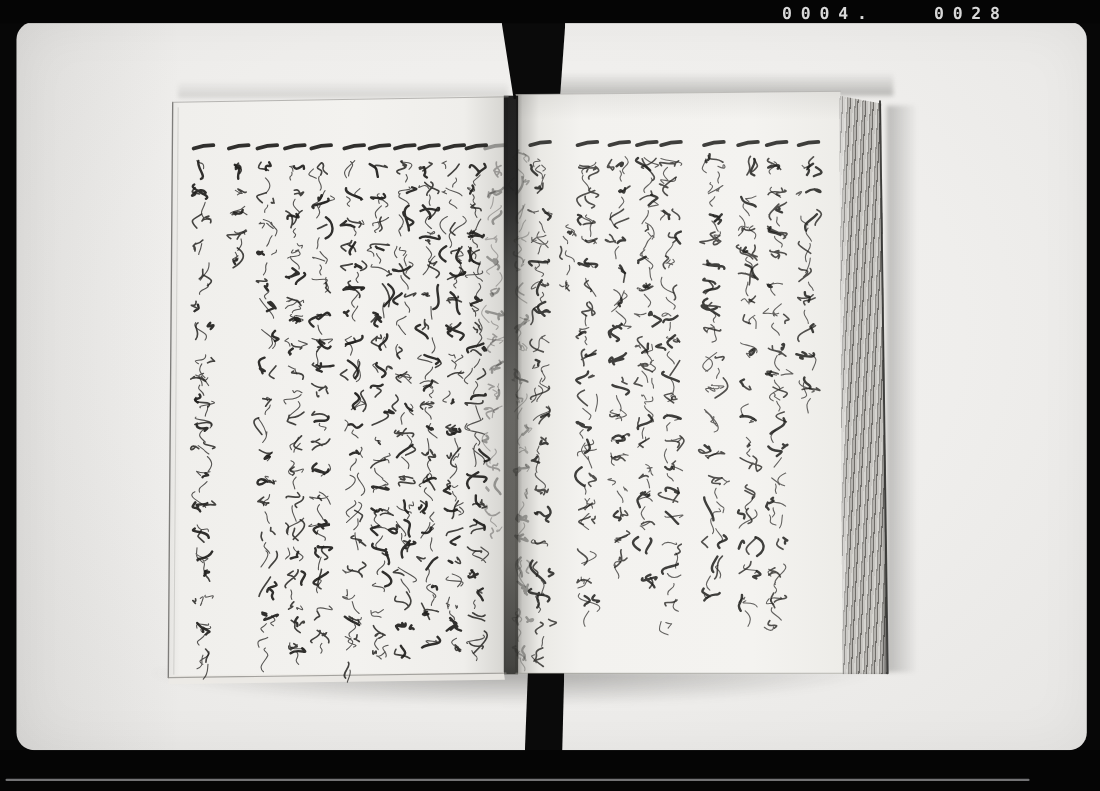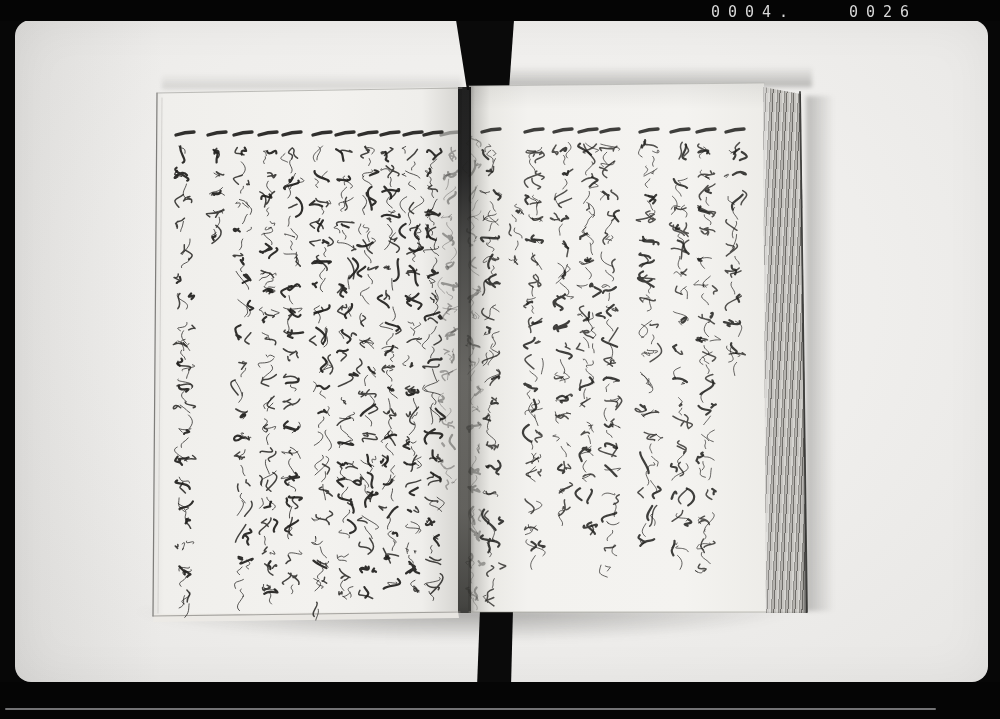--- a/index.html
+++ b/index.html
@@ -36,21 +36,21 @@
     background:linear-gradient(180deg,#0e0e0e 0%,#161616 16%,#3c3c3a 30%,#5c5b57 55%,#565551 80%,#343431 100%)}
   .fore-edge{left:762px;top:83px;width:46px;height:531px;
     clip-path:polygon(1px 4px,39px 11px,45px 530px,4px 530px);
     background:linear-gradient(90deg,rgba(255,255,255,.5) 0,rgba(255,255,255,0) 10px),
       repeating-linear-gradient(93deg,#d5d4d0 0 1.5px,#908e8a 1.5px 2.5px,#b5b3af 2.5px 4px,#6f6d69 4px 5px,#c6c4c0 5px 7px);
     box-shadow:inset -4px 0 3px rgba(20,20,18,.6)}
   .topbar{left:0;top:0;width:1000px;height:21px;background:#050505}
   .bottombar{left:0;top:682px;width:1000px;height:37px;background:#050505}
   .film-line{position:absolute;left:5px;top:26px;width:931px;height:2px;background:#8f8f91;opacity:.8;border-radius:1px}
   .counter{position:absolute;top:0;left:0;width:100%;height:21px;
-    font-family:"DejaVu Sans Mono",monospace;font-weight:400;font-size:15px;color:#d9d9d9}
+    font-family:"DejaVu Sans Mono",monospace;font-weight:700;font-size:15px;color:#d9d9d9}
   .counter span{position:absolute;top:3px;letter-spacing:8px;filter:blur(.3px)}
   .ctr1{left:711px}.ctr2{left:849px}
   #ms{position:absolute;left:0;top:0;pointer-events:none}
 </style>
 </head>
 <body>
 
 <div class="stage">
   <div class="abs table"></div>
   <div class="abs sh sh-tableleft"></div>
@@ -162,19 +162,19 @@
       <path d="M208 135Q217 132 226 132" fill="none" stroke="#1f1e1c" stroke-width="3.4" stroke-linecap="round" stroke-linejoin="round" opacity="0.92"></path>
       <path d="M178.8 146.1C179.9 149.7 186.3 145.9 185.0 153.3M186.5 184.0C185.6 189.0 180.9 192.1 184.6 197.1M183.4 221.4C181.8 230.3 181.4 226.8 180.6 231.4M190.0 239.0C190.6 246.0 186.6 248.1 182.1 254.7M188.8 258.1C192.4 263.1 179.5 262.6 181.5 267.6M177.9 293.3C173.0 300.6 192.8 300.9 186.4 309.1M186.9 322.5C188.5 330.8 170.9 324.8 180.4 330.7M183.5 330.8C179.9 335.8 181.5 338.4 186.3 343.4M188.9 343.5C185.4 350.6 180.4 336.2 184.7 344.4M185.1 339.4C175.7 341.6 184.7 344.0 183.7 350.6M177.9 341.0C187.7 345.4 184.0 342.5 189.7 350.5M181.6 350.1C178.2 355.1 184.6 354.4 185.3 359.4M192.4 364.8C202.7 367.7 177.7 367.8 182.2 370.7M188.7 369.1C189.4 374.1 187.3 373.3 186.6 378.3M178.1 379.2C172.9 382.6 200.2 380.7 191.0 389.0M185.0 390.3C179.2 395.3 181.1 397.0 186.7 402.0M180.2 405.1C191.2 413.0 182.1 407.1 189.9 412.7M188.5 415.0C193.9 420.0 193.3 423.6 189.2 428.6M190.9 428.8C180.0 432.5 174.5 424.1 182.3 432.2M188.2 437.9C184.1 442.9 179.9 442.4 181.4 447.4M177.2 447.1C167.4 451.6 186.3 457.7 187.0 461.4M179.2 477.2C181.9 485.9 189.5 477.3 189.5 482.9M179.1 497.9C178.4 506.8 177.4 505.6 184.5 511.5M178.2 503.5C186.1 510.1 193.1 505.6 186.1 509.8M184.3 508.8C188.9 513.8 182.1 516.3 186.9 521.3M186.6 541.1C184.0 546.2 197.3 538.0 193.0 543.8M183.3 548.3C179.1 556.4 189.2 537.2 182.1 544.0M189.5 567.1C191.2 571.2 176.1 562.9 179.1 571.0M191.1 569.6C194.2 574.4 177.7 568.0 184.1 574.9M186.2 576.8C185.0 581.8 175.9 581.4 181.0 586.4M184.5 595.6C181.5 600.8 187.0 604.9 179.1 608.0M189.8 592.2C192.7 598.8 175.3 599.3 184.4 603.9M189.1 603.8C188.4 608.8 189.6 612.4 184.8 617.4" fill="none" stroke="#1f1e1c" stroke-width="1" stroke-linecap="round" stroke-linejoin="round" opacity="0.7360000000000001"></path>
       <path d="M177.3 170.6C173.4 175.2 173.2 174.3 181.5 176.3M185.4 197.8C182.1 205.1 182.8 197.1 191.5 199.4M189.9 196.5C181.5 198.5 194.0 196.6 191.4 202.5M183.2 194.6C176.1 200.0 171.0 198.7 178.9 207.3M178.0 221.2C172.4 226.6 178.6 220.7 177.2 228.2M184.4 218.2C179.3 224.4 175.1 218.5 176.7 226.7M184.3 244.8C184.1 252.1 185.7 249.2 181.2 253.5M184.6 249.9C193.5 254.1 194.1 255.7 188.7 259.7M178.2 274.0C179.1 281.4 168.1 274.2 178.6 279.9M180.0 293.5C174.4 296.7 183.4 302.0 177.9 308.6M192.0 325.2C197.5 331.6 195.0 325.7 188.7 329.9M176.5 342.3C169.0 348.8 176.1 338.7 186.8 346.6M178.0 361.4C173.8 369.8 196.4 362.6 189.1 369.9M179.4 384.7C169.4 388.9 193.7 379.7 192.1 386.9M185.3 402.1C184.0 405.8 201.2 405.0 193.3 407.8M177.9 405.9C170.9 414.6 172.2 400.3 180.7 407.8M192.6 455.5C201.4 462.7 190.9 456.0 184.8 460.4M182.8 482.3C179.2 490.1 178.0 485.1 185.4 492.9M188.4 518.2C181.8 522.4 188.8 522.0 190.6 528.3M177.8 544.4C179.1 550.9 171.6 541.9 177.6 548.5M186.9 590.0C193.0 596.4 187.1 594.4 187.2 602.0" fill="none" stroke="#1f1e1c" stroke-width="1.5" stroke-linecap="round" stroke-linejoin="round" opacity="0.8280000000000001"></path>
       <path d="M180.3 146.4C179.1 153.1 188.1 160.6 182.7 162.7M176.6 167.7C169.3 171.5 194.2 177.9 187.2 180.7M177.4 176.6C169.0 182.3 181.8 167.4 187.0 175.2M179.9 277.0C181.7 282.8 179.6 279.8 176.8 282.9M191.1 293.5C182.8 301.9 200.2 290.2 191.6 299.1M181.4 358.6C185.5 364.2 171.7 361.1 179.8 365.8M178.8 386.3C179.3 393.4 194.7 385.3 186.1 391.6M186.7 430.4C193.9 433.2 184.3 431.6 184.1 433.9M177.6 456.7C170.9 465.0 179.6 458.5 182.0 464.9M188.5 457.4C184.9 460.0 175.6 456.9 180.1 460.7M177.1 480.5C169.8 484.9 189.6 481.3 189.8 489.0M192.9 501.4C189.5 509.2 178.0 507.1 179.7 509.3M186.5 519.2C192.2 523.0 190.2 516.0 185.7 523.4M179.3 566.3C184.7 572.5 184.6 570.5 184.8 574.4M184.2 570.5C194.3 576.7 189.7 572.7 187.3 576.8" fill="none" stroke="#1f1e1c" stroke-width="2.2" stroke-linecap="round" stroke-linejoin="round" opacity="0.92"></path>
       <path d="M176 135Q185 132 194 132" fill="none" stroke="#1f1e1c" stroke-width="3.4" stroke-linecap="round" stroke-linejoin="round" opacity="0.92"></path>
     </svg>
 
   <div class="abs topbar">
     <div class="counter">
       <span class="ctr1">0004.</span>
-      <span class="ctr2">0026</span>
+      <span class="ctr2">0028</span>
     </div>
   </div>
   <div class="abs bottombar">
     <div class="film-line"></div>
   </div>
 </div>
 
 </body></html>

